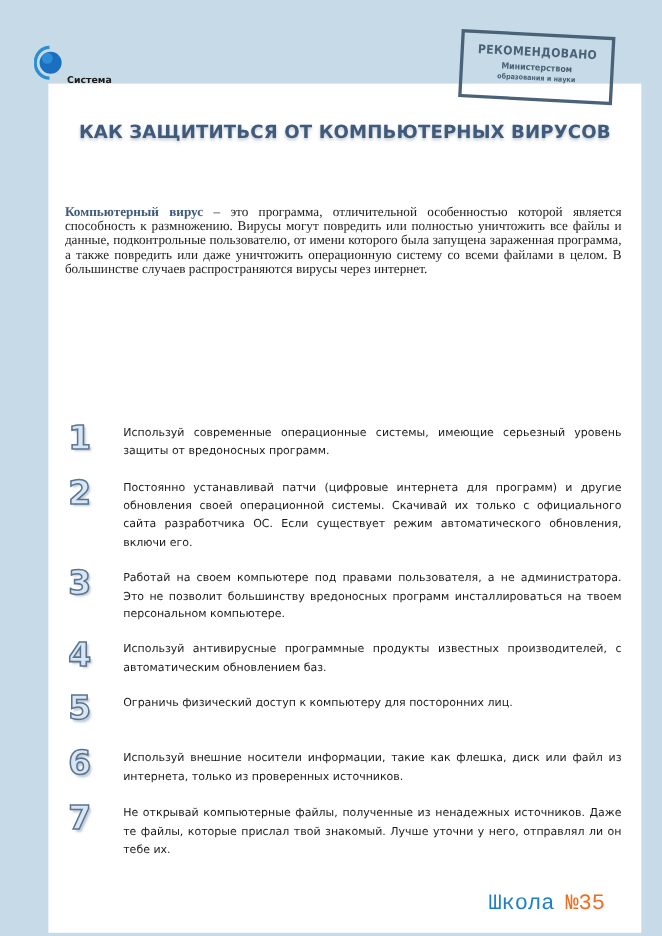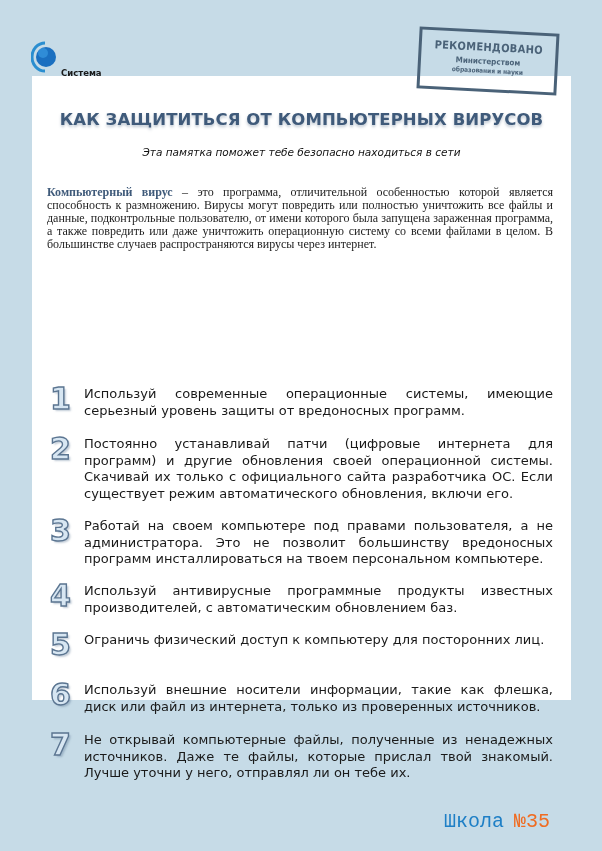--- a/index.html
+++ b/index.html
@@ -4,29 +4,29 @@
 <style>
   html, body { margin:0; padding:0; }
   body { width:602px; height:851px; background:#c6dbe7; position:relative; overflow:hidden; font-family:"DejaVu Sans", sans-serif; }
   .logo { position:absolute; left:31px; top:24px; display:flex; align-items:center; }
   .logo-icon { width:26px; height:32px; position:relative; }
   .logo-text { margin-left:4px; font-size:8.5px; font-weight:bold; line-height:11px; color:#1a1a1a;margin-top:44px; }
   .stamp { position:absolute; left:418px; top:30px; width:140px; height:62px; border:3px solid #4a6278; transform:rotate(3deg); text-align:center; color:#4a6278; font-family:"DejaVu Sans Condensed","DejaVu Sans", sans-serif; font-weight:bold; box-sizing:border-box; padding-top:8px; z-index:3;}
   .stamp .s1 { font-size:11px; letter-spacing:0.3px; }
   .stamp .s2 { font-size:8px; margin-top:3px; }
   .stamp .s3 { font-size:6.5px; margin-top:1px; }
-  .panel { position:absolute; left:32px; top:76px; width:539px; height:624px; background:#fff; }
+  .panel { position:absolute; left:44px; top:76px; width:539px; height:772px; background:#fff; }
   .title { position:absolute; left:0; right:0; top:34px; text-align:center; font-size:16.5px; font-weight:bold; color:#3f5a7a; text-shadow:0 2px 3px rgba(60,90,120,0.35); letter-spacing:0.1px; }
   .subtitle { position:absolute; left:0; right:0; top:70px; text-align:center; font-size:10.5px; font-style:italic; color:#111; }
   .intro { position:absolute; left:15px; right:18px; top:110px; font-size:12px; line-height:13px; color:#222; text-align:justify;font-family:Liberation Serif, serif; }
   .intro b { color:#3f5a7a; }
   .methods-title { position:absolute; left:0; right:0; top:274px; text-align:center; font-size:12.5px; font-weight:bold; color:#3f5a7a; }
   .item { position:absolute; left:18px; right:18px; display:flex; }
   .num { width:30px; flex:0 0 30px; font-size:30px; font-weight:bold; line-height:26px; color:#d7e6f2; -webkit-text-stroke:1.4px #5b7591; text-shadow:2px 2px 2px rgba(80,110,140,0.35); font-family:"DejaVu Sans", sans-serif; }
-  .item-text { margin-left:4px; font-size:13px; line-height:16.5px; color:#1a1a1a; text-align:justify; flex:1; }
+  .item-text { margin-left:20px; font-size:10px; line-height:16.5px; color:#1a1a1a; text-align:justify; flex:1; }
   .school { position:absolute; left:444px; top:810px; font-size:20px; color:#1e7fc6; font-family:Liberation Mono, monospace; }
   .school .no { color:#ef6c22; margin-left:10px; }
 </style>
 </head>
 <body>
 
 <div class="logo">
   <div class="logo-icon">
     <svg width="26" height="32" viewBox="0 0 26 32">
       <path d="M14 2 A13 14 0 1 0 14 30" fill="none" stroke="#2a8ed0" stroke-width="3"></path>
@@ -35,21 +35,20 @@
     </svg>
   </div>
   <div class="logo-text">
     <div>Система</div>
     <div>Образование</div>
   </div>
 </div>
 
 <div class="panel">
   <div class="title">КАК ЗАЩИТИТЬСЯ ОТ КОМПЬЮТЕРНЫХ ВИРУСОВ</div>
-  <div class="subtitle">Эта памятка поможет тебе безопасно находиться в сети</div>
   <div class="intro"><b>Компьютерный вирус</b><span> – это программа, отличительной особенностью которой является способность к размножению. Вирусы могут повредить или полностью уничтожить все файлы и данные, подконтрольные пользователю, от имени которого была запущена зараженная программа, а также повредить или даже уничтожить операционную систему со всеми файлами в целом. В большинстве случаев распространяются вирусы через интернет.</span></div>
 
   <div class="item" style="top:310px">
     <div class="num">1</div>
     <div class="item-text">Используй современные операционные системы, имеющие серьезный уровень защиты от вредоносных программ.</div>
   </div>
   <div class="item" style="top:360px">
     <div class="num">2</div>
     <div class="item-text">Постоянно устанавливай патчи (цифровые интернета для программ) и другие обновления своей операционной системы. Скачивай их только с официального сайта разработчика ОС. Если существует режим автоматического обновления, включи его.</div>
   </div>

